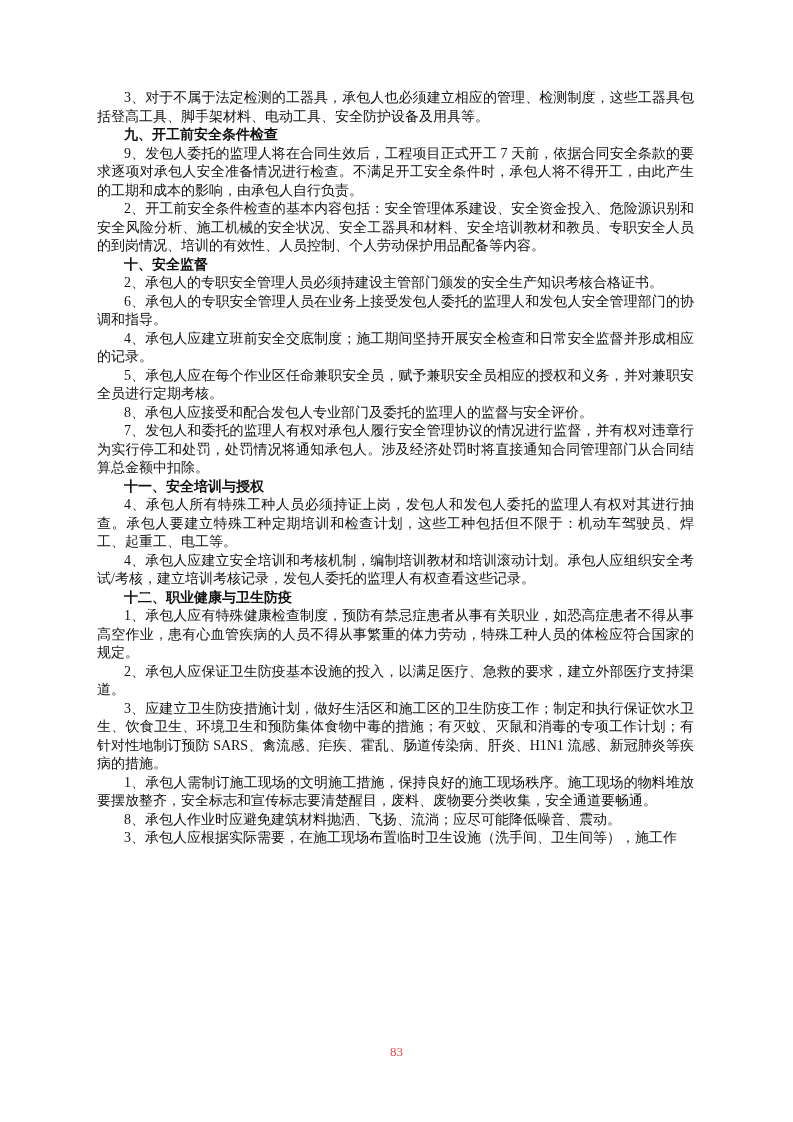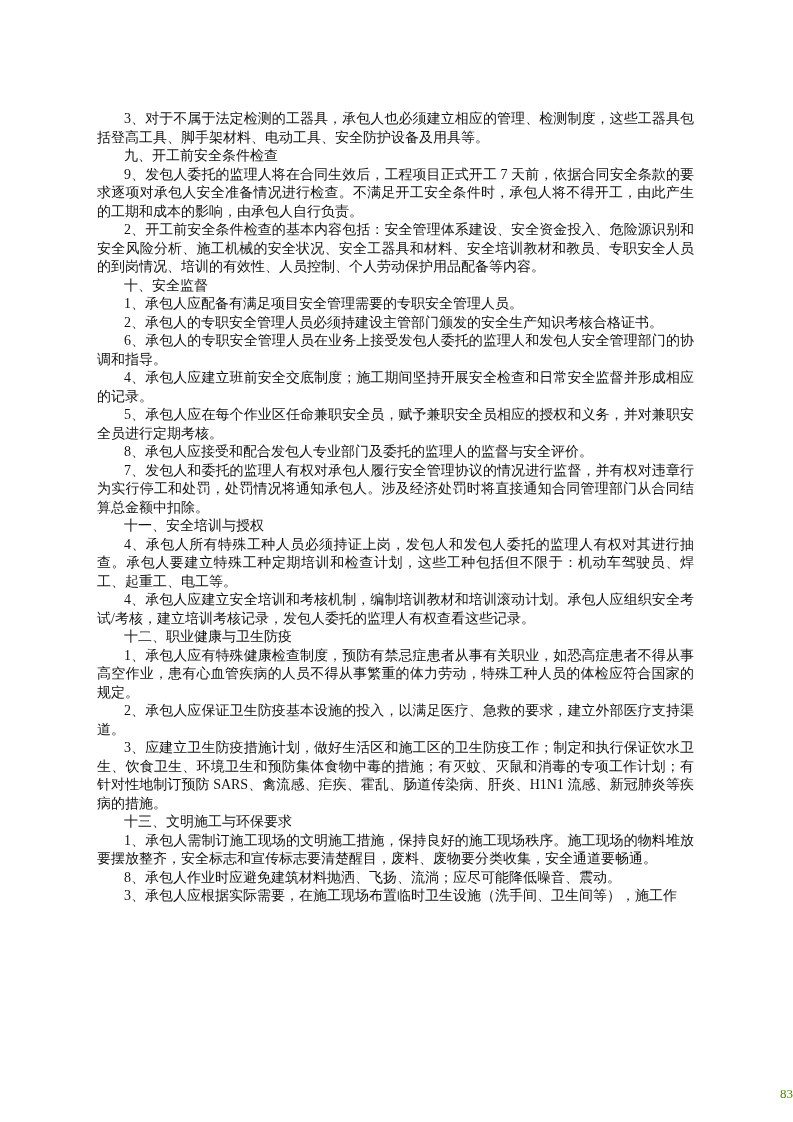--- a/index.html
+++ b/index.html
@@ -11,71 +11,69 @@
     position: relative;
     width: 793px;
     height: 1122px;
     background: #ffffff;
     overflow: hidden;
     font-family: "Liberation Serif", "DejaVu Serif", serif;
   }
   .content {
     position: absolute;
     left: 97px;
-    top: 110px;
+    top: 89px;
     width: 597px;
     color: #111111;
   }
   .para {
     margin: 0;
     font-size: 14px;
     line-height: 18.5px;
     text-align: justify;
     text-justify: inter-ideograph;
     text-indent: 27px;
     color: #111111;
     word-break: break-all;
   }
   .para.heading {
-    font-weight: normal; 
+    font-weight: bold; 
   }
   .page-number {
     position: absolute;
-    top: 1086px;
+    top: 1044px;
     left: 0;
     width: 100%;
-    text-align: right;
+    text-align: center;
     font-size: 13px;
-    color: #4d7c0f;
+    color: #ef4444;
     font-family: "Liberation Serif", "DejaVu Serif", serif;
   }
 </style>
 </head>
 <body>
 
 <div class="page">
   <div class="content">
       <p class="para">3、对于不属于法定检测的工器具，承包人也必须建立相应的管理、检测制度，这些工器具包括登高工具、脚手架材料、电动工具、安全防护设备及用具等。</p>
       <p class="para heading">九、开工前安全条件检查</p>
       <p class="para">9、发包人委托的监理人将在合同生效后，工程项目正式开工 7 天前，依据合同安全条款的要求逐项对承包人安全准备情况进行检查。不满足开工安全条件时，承包人将不得开工，由此产生的工期和成本的影响，由承包人自行负责。</p>
       <p class="para">2、开工前安全条件检查的基本内容包括：安全管理体系建设、安全资金投入、危险源识别和安全风险分析、施工机械的安全状况、安全工器具和材料、安全培训教材和教员、专职安全人员的到岗情况、培训的有效性、人员控制、个人劳动保护用品配备等内容。</p>
       <p class="para heading">十、安全监督</p>
-      <p class="para">1、承包人应配备有满足项目安全管理需要的专职安全管理人员。</p>
       <p class="para">2、承包人的专职安全管理人员必须持建设主管部门颁发的安全生产知识考核合格证书。</p>
       <p class="para">6、承包人的专职安全管理人员在业务上接受发包人委托的监理人和发包人安全管理部门的协调和指导。</p>
       <p class="para">4、承包人应建立班前安全交底制度；施工期间坚持开展安全检查和日常安全监督并形成相应的记录。</p>
       <p class="para">5、承包人应在每个作业区任命兼职安全员，赋予兼职安全员相应的授权和义务，并对兼职安全员进行定期考核。</p>
       <p class="para">8、承包人应接受和配合发包人专业部门及委托的监理人的监督与安全评价。</p>
       <p class="para">7、发包人和委托的监理人有权对承包人履行安全管理协议的情况进行监督，并有权对违章行为实行停工和处罚，处罚情况将通知承包人。涉及经济处罚时将直接通知合同管理部门从合同结算总金额中扣除。</p>
       <p class="para heading">十一、安全培训与授权</p>
       <p class="para">4、承包人所有特殊工种人员必须持证上岗，发包人和发包人委托的监理人有权对其进行抽查。承包人要建立特殊工种定期培训和检查计划，这些工种包括但不限于：机动车驾驶员、焊工、起重工、电工等。</p>
       <p class="para">4、承包人应建立安全培训和考核机制，编制培训教材和培训滚动计划。承包人应组织安全考试/考核，建立培训考核记录，发包人委托的监理人有权查看这些记录。</p>
       <p class="para heading">十二、职业健康与卫生防疫</p>
       <p class="para">1、承包人应有特殊健康检查制度，预防有禁忌症患者从事有关职业，如恐高症患者不得从事高空作业，患有心血管疾病的人员不得从事繁重的体力劳动，特殊工种人员的体检应符合国家的规定。</p>
       <p class="para">2、承包人应保证卫生防疫基本设施的投入，以满足医疗、急救的要求，建立外部医疗支持渠道。</p>
       <p class="para">3、应建立卫生防疫措施计划，做好生活区和施工区的卫生防疫工作；制定和执行保证饮水卫生、饮食卫生、环境卫生和预防集体食物中毒的措施；有灭蚊、灭鼠和消毒的专项工作计划；有针对性地制订预防 SARS、禽流感、疟疾、霍乱、肠道传染病、肝炎、H1N1 流感、新冠肺炎等疾病的措施。</p>
-      <p class="para heading">十三、文明施工与环保要求</p>
       <p class="para">1、承包人需制订施工现场的文明施工措施，保持良好的施工现场秩序。施工现场的物料堆放要摆放整齐，安全标志和宣传标志要清楚醒目，废料、废物要分类收集，安全通道要畅通。</p>
       <p class="para">8、承包人作业时应避免建筑材料抛洒、飞扬、流淌；应尽可能降低噪音、震动。</p>
       <p class="para">3、承包人应根据实际需要，在施工现场布置临时卫生设施（洗手间、卫生间等），施工作</p>
     </div>
   <div class="page-number">83</div>
 </div>
 
 </body></html>

